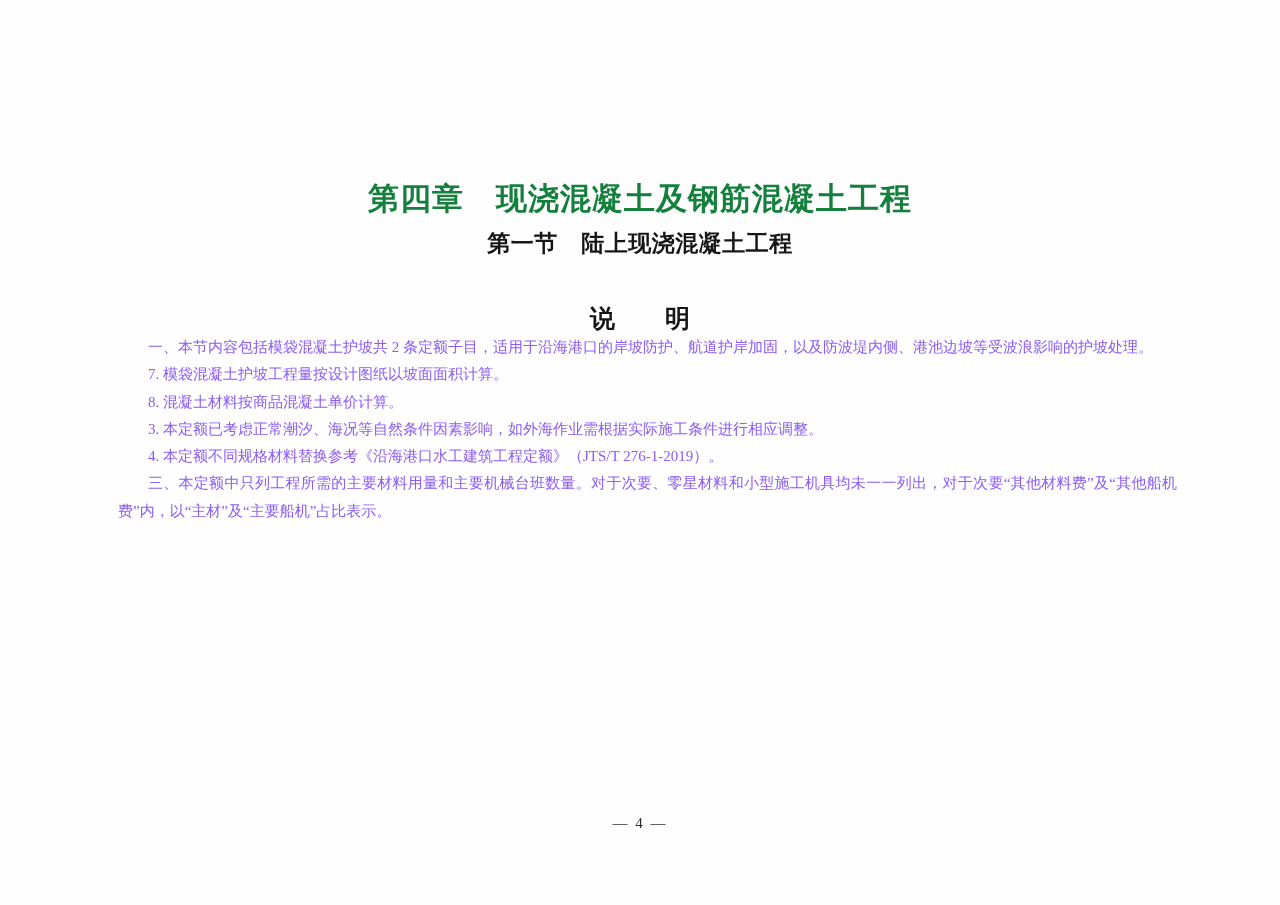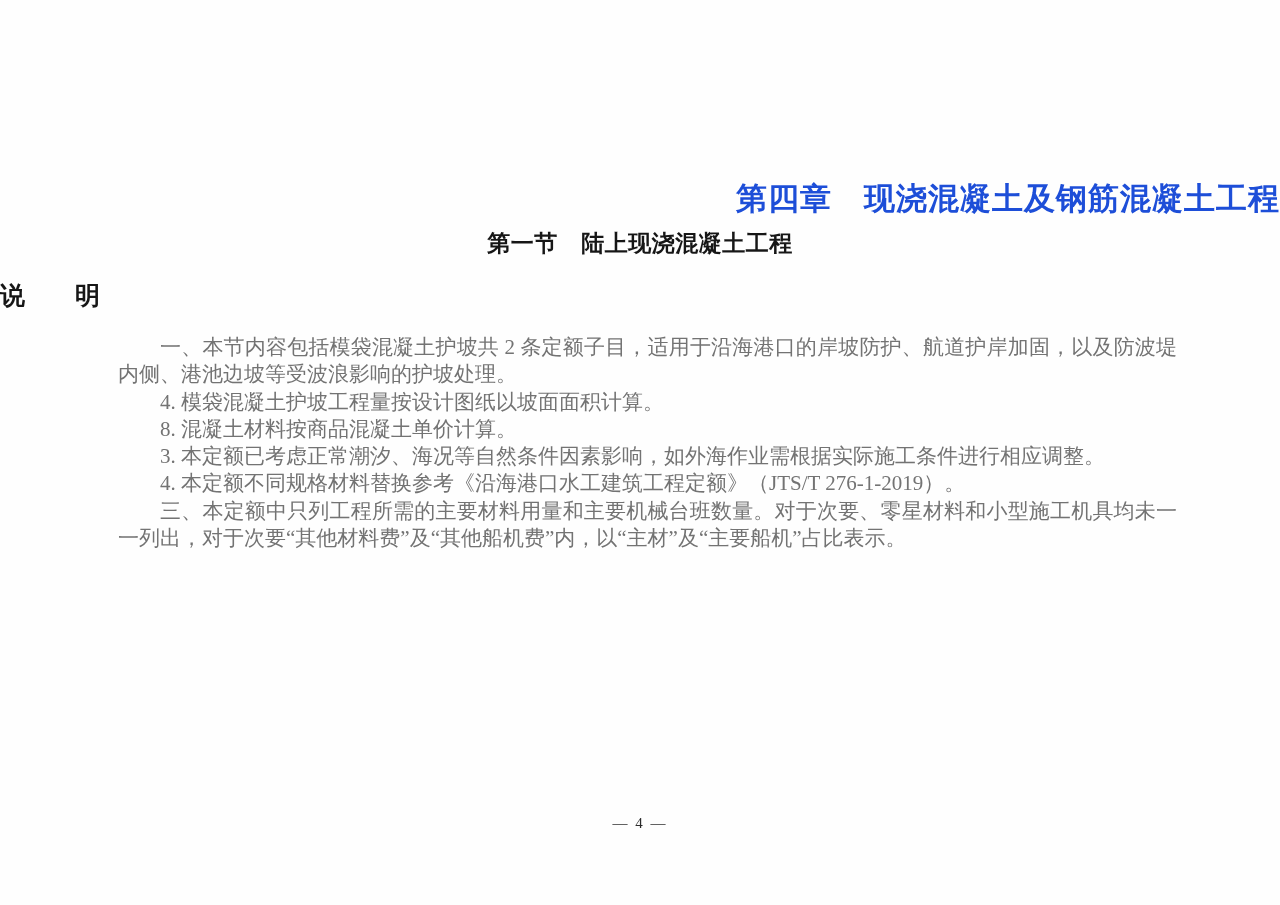--- a/index.html
+++ b/index.html
@@ -14,61 +14,61 @@
     background: #fefefe;
     overflow: hidden;
     font-family: "Liberation Serif", "DejaVu Serif", serif;
     color: #1f1f1f;
   }
   .chapter-title {
     position: absolute;
     top: 178px;
     left: 0;
     width: 100%;
-    text-align: right;
+    text-align: center;
     font-family: "Liberation Sans", "DejaVu Sans", sans-serif;
     font-weight: bold;
     font-size: 31px;
     letter-spacing: 1px;
-    color: #1d4ed8;
+    color: #15803d;
     white-space: pre;
   }
   .section-title {
     position: absolute;
     top: 228px;
     left: 0;
     width: 100%;
     text-align: center;
     font-family: "Liberation Sans", "DejaVu Sans", sans-serif;
     font-weight: bold;
     font-size: 23px;
     letter-spacing: 0.5px;
     color: #161616;
     white-space: pre;
   }
   .notes-heading {
     position: absolute;
-    top: 279px;
+    top: 302px;
     left: 0;
     width: 100%;
-    text-align: left;
+    text-align: center;
     font-family: "Liberation Sans", "DejaVu Sans", sans-serif;
     font-weight: bold;
     font-size: 25px;
     color: #161616;
     white-space: pre;
   }
   .doc-body {
     position: absolute;
     top: 334px;
     left: 118px;
     width: 1059px;
-    font-size: 21px;
+    font-size: 15px;
     line-height: 27.3px;
-    color: #737373;
+    color: #8b5cf6;
   }
   .doc-body p {
     margin: 0;
     padding: 0;
     text-indent: 2em;
     text-align: justify;
     text-justify: inter-ideograph;
   }
   .page-number {
     position: absolute;
@@ -88,21 +88,21 @@
 <div class="page">
 
   <div class="chapter-title">第四章　现浇混凝土及钢筋混凝土工程</div>
 
   <div class="section-title">第一节　陆上现浇混凝土工程</div>
 
   <div class="notes-heading">说　　明</div>
 
   <div class="doc-body">
     <p>一、本节内容包括模袋混凝土护坡共 2 条定额子目，适用于沿海港口的岸坡防护、航道护岸加固，以及防波堤内侧、港池边坡等受波浪影响的护坡处理。</p>
-    <p>4. 模袋混凝土护坡工程量按设计图纸以坡面面积计算。</p>
+    <p>7. 模袋混凝土护坡工程量按设计图纸以坡面面积计算。</p>
     <p>8. 混凝土材料按商品混凝土单价计算。</p>
     <p>3. 本定额已考虑正常潮汐、海况等自然条件因素影响，如外海作业需根据实际施工条件进行相应调整。</p>
     <p>4. 本定额不同规格材料替换参考《沿海港口水工建筑工程定额》（JTS/T 276-1-2019）。</p>
     <p>三、本定额中只列工程所需的主要材料用量和主要机械台班数量。对于次要、零星材料和小型施工机具均未一一列出，对于次要“其他材料费”及“其他船机费”内，以“主材”及“主要船机”占比表示。</p>
   </div>
 
   <div class="page-number">— 4 —</div>
 
 </div>
 

